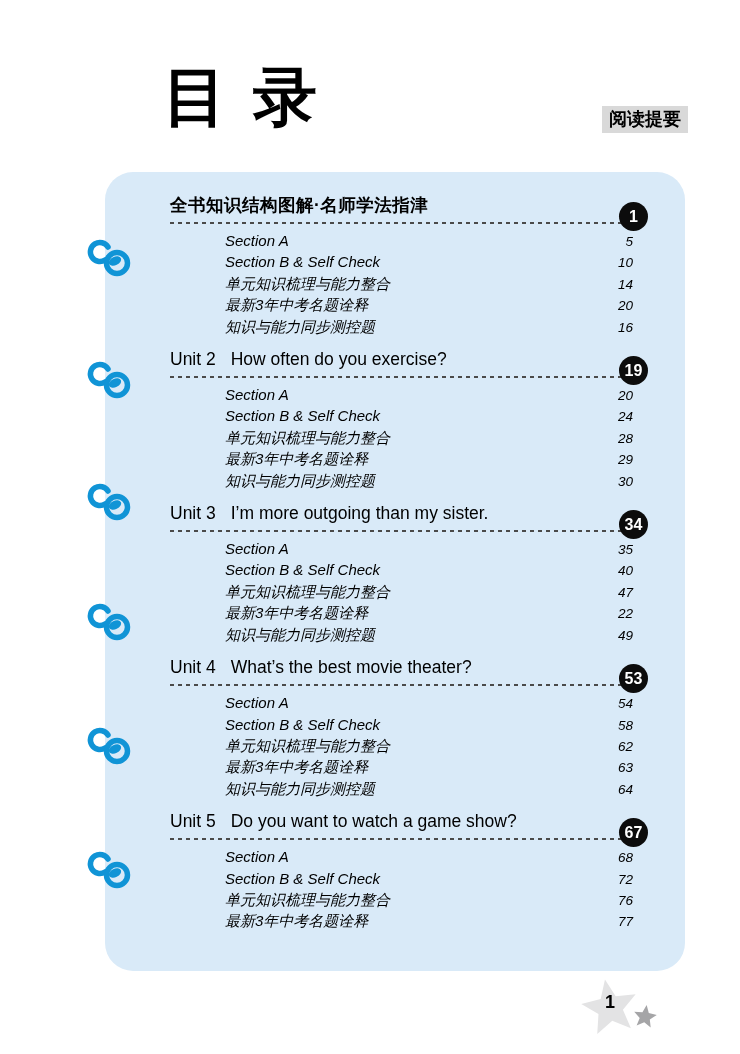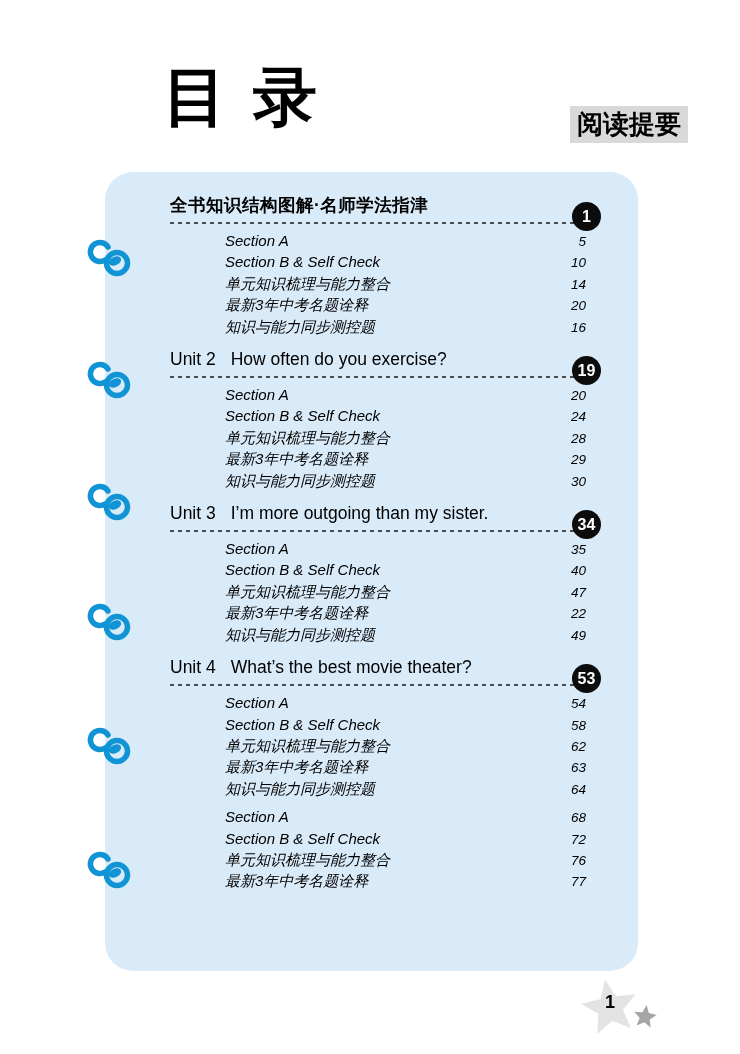--- a/index.html
+++ b/index.html
@@ -9,25 +9,25 @@
     font-family:"Liberation Sans","DejaVu Sans",sans-serif;
   }
   .main-title{
     position:absolute;left:163px;top:62px;
     font-size:64px;font-weight:bold;line-height:1.1;
     letter-spacing:26px;white-space:nowrap;
   }
   .reading-label{
     position:absolute;right:52px;top:106px;
     background:var(--label_bg,#d9d9d9);
-    font-size:26px;font-weight:bold;line-height:1.25;
+    font-size:18px;font-weight:bold;line-height:1.25;
     padding:2px 7px;white-space:nowrap;
   }
   .panel{
-    position:absolute;left:105px;top:172px;width:533px;height:799px;
+    position:absolute;left:105px;top:172px;width:580px;height:799px;
     background:var(--panel_bg,#d9eaf8);
     border-radius:28px;box-sizing:border-box;
     padding:12px 43px 0 65px;overflow:hidden;
   }
   .h-row{
     position:relative;margin-top:8px;
     line-height:26px;font-size:17.5px;padding-bottom:6px;
   }
   .h-row::after{
     content:"";position:absolute;left:0;right:-6px;bottom:0;height:2px;
@@ -192,20 +192,24 @@
   </div>
 
   <div class="s-row">
     <span class="s-label">知识与能力同步测控题</span>
     <span class="s-page">64</span>
   </div>
 </div>
   </div>
 
   <div class="unit-block">
+    <div class="h-row">
+      <span class="unit-label">Unit 5</span><span class="unit-title">Do you want to watch a game show?</span>
+      <span class="badge">67</span>
+    </div>
     <div class="sections">
   <div class="s-row">
     <span class="s-label">Section A</span>
     <span class="s-page">68</span>
   </div>
 
   <div class="s-row">
     <span class="s-label">Section B &amp; Self Check</span>
     <span class="s-page">72</span>
   </div>

